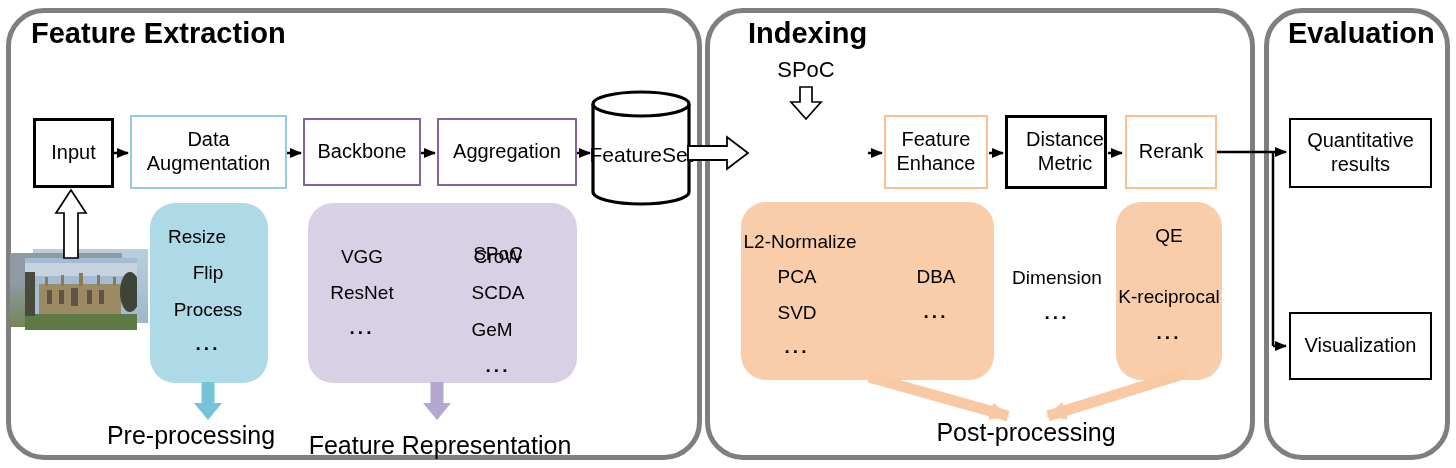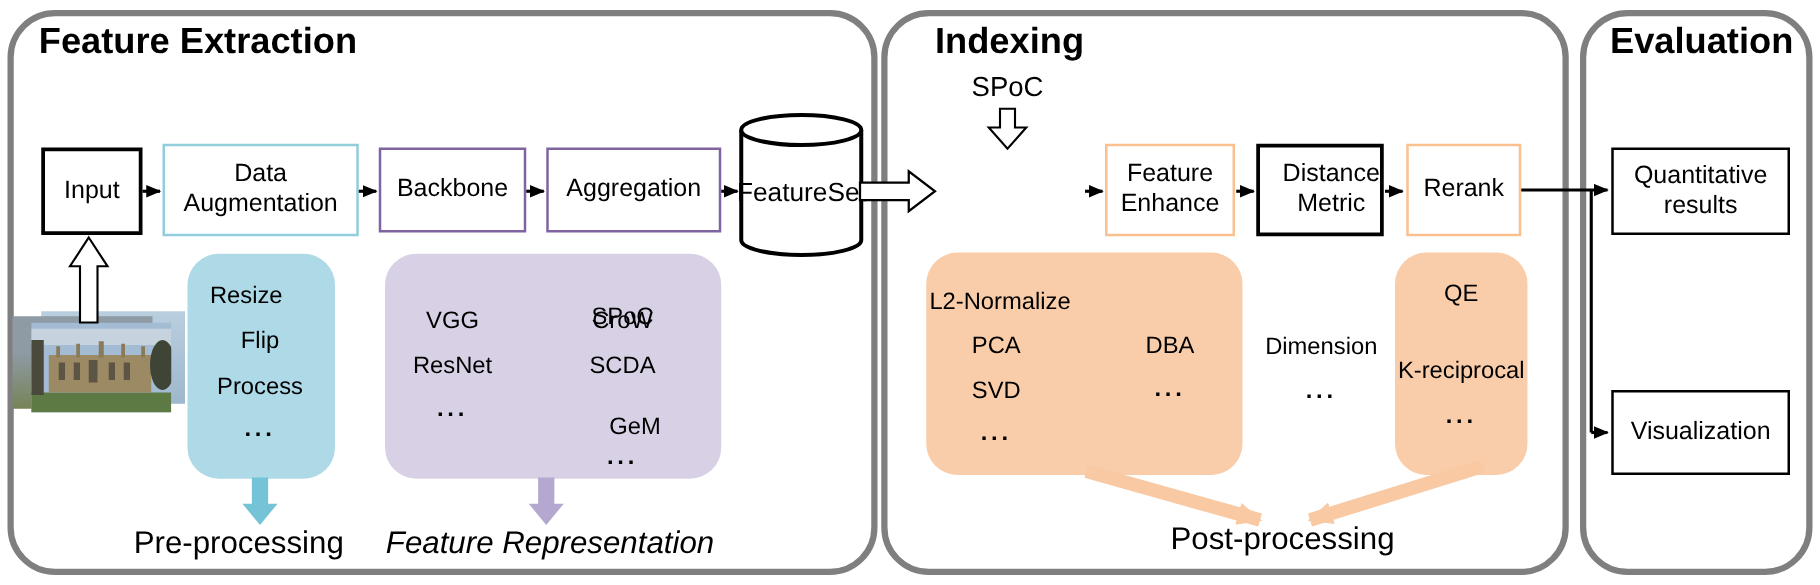--- a/index.html
+++ b/index.html
@@ -119,39 +119,39 @@
   <div class="item" style="left:208px;top:310px;">Process</div>
   <div class="item dots" style="left:208px;top:344px;">...</div>
 
   <div class="item" style="left:362px;top:257px;">VGG</div>
   <div class="item" style="left:362px;top:293px;">ResNet</div>
   <div class="item dots" style="left:362px;top:328px;">...</div>
 
   <div class="item" style="left:498px;top:228px;margin-top:26px;">SPoC</div>
   <div class="item" style="left:498px;top:257px;">CroW</div>
   <div class="item" style="left:498px;top:293px;">SCDA</div>
-  <div class="item" style="left:508px;top:330px;margin-top:12px;">GeM</div>
+  <div class="item" style="left:492px;top:330px;">GeM</div>
   <div class="item dots" style="left:498px;top:366px;">...</div>
 
   <div class="item" style="left:800px;top:242px;">L2-Normalize</div>
   <div class="item" style="left:797px;top:277px;">PCA</div>
   <div class="item" style="left:797px;top:313px;">SVD</div>
   <div class="item dots" style="left:797px;top:347px;">...</div>
   <div class="item" style="left:936px;top:277px;">DBA</div>
   <div class="item dots" style="left:936px;top:312px;">...</div>
 
   <div class="item" style="left:1057px;top:278px;">Dimension</div>
   <div class="item dots" style="left:1057px;top:313px;">...</div>
 
   <div class="item" style="left:1169px;top:236px;">QE</div>
   <div class="item" style="left:1169px;top:297px;">K-reciprocal</div>
   <div class="item dots" style="left:1169px;top:333px;">...</div>
 
   <div class="cap" style="left:191px;top:435px;">Pre-processing</div>
-  <div class="cap" style="left:440px;top:435px;font-style:italic;">Feature Representation</div>
+  <div class="cap" style="left:440px;top:445px;">Feature Representation</div>
   <div class="cap" style="left:1026px;top:432px;">Post-processing</div>
 
   <svg class="overlay" width="1456" height="468" viewBox="0 0 1456 468">
     <defs>
       <marker id="mb" markerUnits="userSpaceOnUse" markerWidth="13" markerHeight="11" refX="11" refY="5" orient="auto">
         <path d="M0,0 L12,5 L0,10 z" fill="#000"></path>
       </marker>
       <marker id="mo" markerUnits="userSpaceOnUse" markerWidth="22" markerHeight="20" refX="18" refY="9" orient="auto">
         <path d="M0,0 L20,9 L0,18 z" fill="#f8c9a2"></path>
       </marker>

